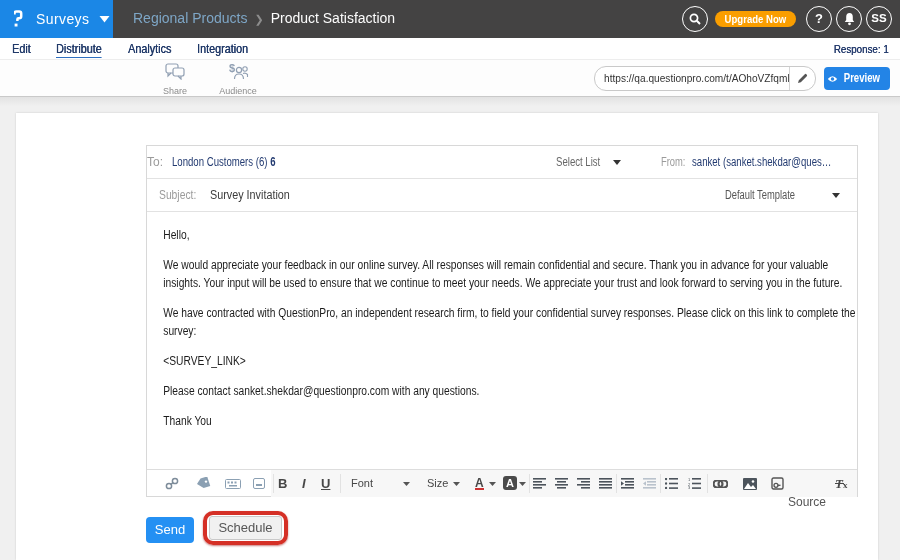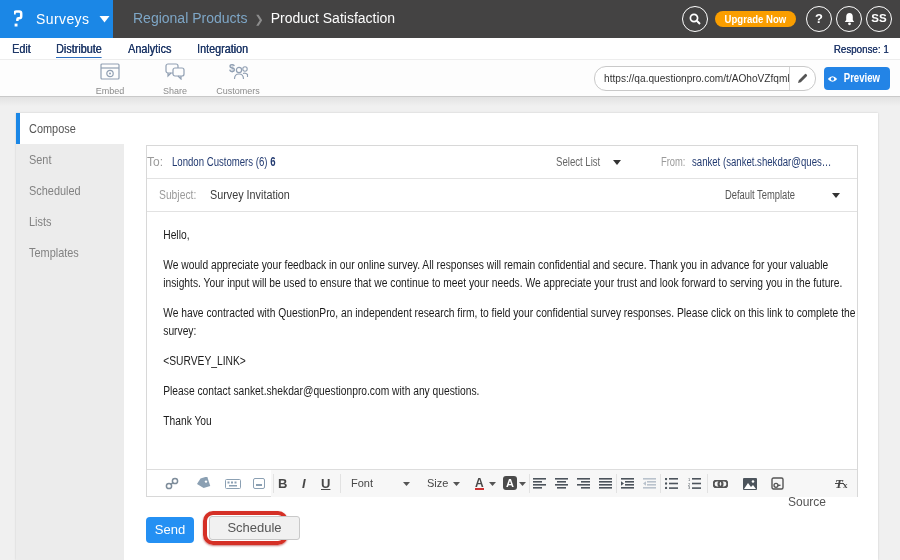--- a/index.html
+++ b/index.html
@@ -49,21 +49,21 @@
   #etool .ti { position:absolute; top:0; height:27px; }
   #etool svg { display:block; }
   #etool .sep { position:absolute; top:4px; width:1px; height:19px; background:#e2e2e2; }
   .bld { font-size:13px; font-weight:bold; color:#474747; line-height:27px; }
   .dd { font-size:11px; color:#474747; line-height:27px; }
   .dar { position:absolute; top:12px; }
 
   
   #send { position:absolute; left:146px; top:517px; width:48px; height:26px; background:#2490f3; border-radius:4px; color:#fff; font-size:13px; text-align:center; line-height:26px; }
   #ring { position:absolute; left:203px; top:511px; width:85px; height:34px; border:4px solid #d53026; border-radius:10px; box-shadow:0 1px 2px rgba(150,0,0,.5); }
-  #sched { position:absolute; left:2px; top:1px; width:91px; height:24px; background:#f1f1f1; border:1px solid #c9c9c9; border-radius:3px; color:#555; font-size:13px; text-align:center; line-height:22px; }
+  #sched { position:absolute; left:2px; top:1px; width:73px; height:24px; background:#f1f1f1; border:1px solid #c9c9c9; border-radius:3px; color:#555; font-size:13px; text-align:center; line-height:22px; }
 </style>
 </head>
 <body>
 <div id="app">
 
   <div id="hdr">
     <div id="hdr-blue">
       <svg class="abs" style="left:14px;top:9px" width="11" height="19" viewBox="0 0 11 19">
         <path d="M0.5 5.4 L0.5 4.3 Q0.5 2.5 2.3 2.5 L5.2 2.5 Q7.2 2.5 7.2 4.5 L7.2 7.2 Q7.2 9.2 5.2 9.2 L4.4 9.2 Q3.4 9.2 3.4 10.2 L3.4 12" fill="none" stroke="#fff" stroke-width="2.5" stroke-linejoin="round"></path>
         <rect x="0.6" y="14.6" width="2.9" height="2.9" fill="#fff"></rect>
@@ -93,69 +93,53 @@
 
   <div id="tabs">
     <span class="tab sx" style="left:12px;transform:scaleX(0.8);">Edit</span>
     <span class="tab sx" style="left:56px;transform:scaleX(0.8);transform-origin:0 0;border-bottom:1px solid #2e6fc0;padding-bottom:1px;">Distribute</span>
     <span class="tab sx" style="left:128px;transform:scaleX(0.8);">Analytics</span>
     <span class="tab sx" style="left:197px;transform:scaleX(0.8);">Integration</span>
     <span id="resp">Response: 1</span>
   </div>
 
   <div id="dtool">
-    <div class="dico" style="left:78px;">
-      <svg width="20" height="17" viewBox="0 0 20 17">
-          <rect x="1" y="1" width="18" height="15" rx="1" fill="none" stroke="#91a0b3" stroke-width="1.2"></rect>
-          <line x1="1" y1="5" x2="19" y2="5" stroke="#91a0b3" stroke-width="1.2"></line>
-          <circle cx="10" cy="10.5" r="3.2" fill="none" stroke="#91a0b3" stroke-width="1.2"></circle>
-          <circle cx="10" cy="10.5" r="1" fill="#91a0b3"></circle>
-        </svg>
-      <div class="lbl">Embed</div>
-    </div>
     <div class="dico" style="left:143px;">
       <svg width="20" height="17" viewBox="0 0 20 17">
           <rect x="1" y="1" width="12" height="9" rx="2" fill="none" stroke="#91a0b3" stroke-width="1.2"></rect>
           <path d="M3 10 L3 13 L6 10" fill="none" stroke="#91a0b3" stroke-width="1.2"></path>
           <rect x="8" y="5" width="11" height="8" rx="2" fill="#fdfdfd" stroke="#91a0b3" stroke-width="1.2"></rect>
           <path d="M16 13 L16 16 L13 13" fill="none" stroke="#91a0b3" stroke-width="1.2"></path>
         </svg>
       <div class="lbl">Share</div>
     </div>
     <div class="dico" style="left:206px;">
       <svg width="24" height="17" viewBox="0 0 24 17">
           <text x="3" y="9" font-size="11" fill="#91a0b3" font-weight="bold">$</text>
           <circle cx="13" cy="7" r="2.6" fill="none" stroke="#91a0b3" stroke-width="1.2"></circle>
           <path d="M8.5 16 Q8.5 11 13 11 Q17.5 11 17.5 16" fill="none" stroke="#91a0b3" stroke-width="1.2"></path>
           <circle cx="19" cy="6" r="2.2" fill="none" stroke="#91a0b3" stroke-width="1.1"></circle>
           <path d="M17 10.5 Q19.5 9.5 21.5 11.5 L21.5 14" fill="none" stroke="#91a0b3" stroke-width="1.1"></path>
         </svg>
-      <div class="lbl">Customers</div>
+      <div class="lbl">Audience</div>
     </div>
     <div id="urlbox"><span class="sx" style="transform:scaleX(0.88);">https://qa.questionpro.com/t/AOhoVZfqml</span>
       <div class="pen"><svg width="11" height="11" viewBox="0 0 11 11" style="margin-top:6px">
             <path d="M1 10 L1.8 7.2 L7.8 1.2 Q8.6 0.4 9.6 1.4 Q10.6 2.4 9.8 3.2 L3.8 9.2 Z" fill="#555"></path>
           </svg></div>
     </div>
     <div id="prev"><svg width="11" height="8" viewBox="0 0 14 9" style="vertical-align:-1px">
           <path d="M1 4.5 Q7 -2.5 13 4.5 Q7 11.5 1 4.5Z" fill="#fff"></path>
           <circle cx="7" cy="4.5" r="2.2" fill="#2384e6"></circle>
         </svg> <span class="sx" style="transform:scaleX(0.8);transform-origin:30% 50%;">Preview</span></div>
   </div>
 
   <div style="position:absolute;left:0;top:97px;width:900px;height:9px;background:linear-gradient(#e2e2e2,#f0f0f0);"></div>
 
   <div id="card">
-    <div id="side">
-      <div class="sitem" id="s-compose"><span class="sx" style="transform:scaleX(0.84);">Compose</span></div>
-      <div class="sitem" style="top:31px;"><span class="sx" style="transform:scaleX(0.84);">Sent</span></div>
-      <div class="sitem" style="top:62px;"><span class="sx" style="transform:scaleX(0.84);">Scheduled</span></div>
-      <div class="sitem" style="top:93px;"><span class="sx" style="transform:scaleX(0.84);">Lists</span></div>
-      <div class="sitem" style="top:124px;"><span class="sx" style="transform:scaleX(0.84);">Templates</span></div>
-    </div>
 
     <div id="ebox">
       <div class="erow">
         <span class="glbl" style="margin-left:0;">To:</span>
         <span class="navy sx" style="margin-left:6px;transform:scaleX(0.8);">London Customers (6) <b>6</b></span>
         <span class="sx" style="position:absolute;left:409px;color:#666;transform:scaleX(0.8);top:0;">Select List</span>
         <svg style="position:absolute;left:466px;top:14px" width="8" height="5">
             <path d="M0 0 L8 0 L4 5 Z" fill="#333"></path>
           </svg>
         <span class="glbl sx" style="position:absolute;left:514px;transform:scaleX(0.78);top:0;">From:</span>

